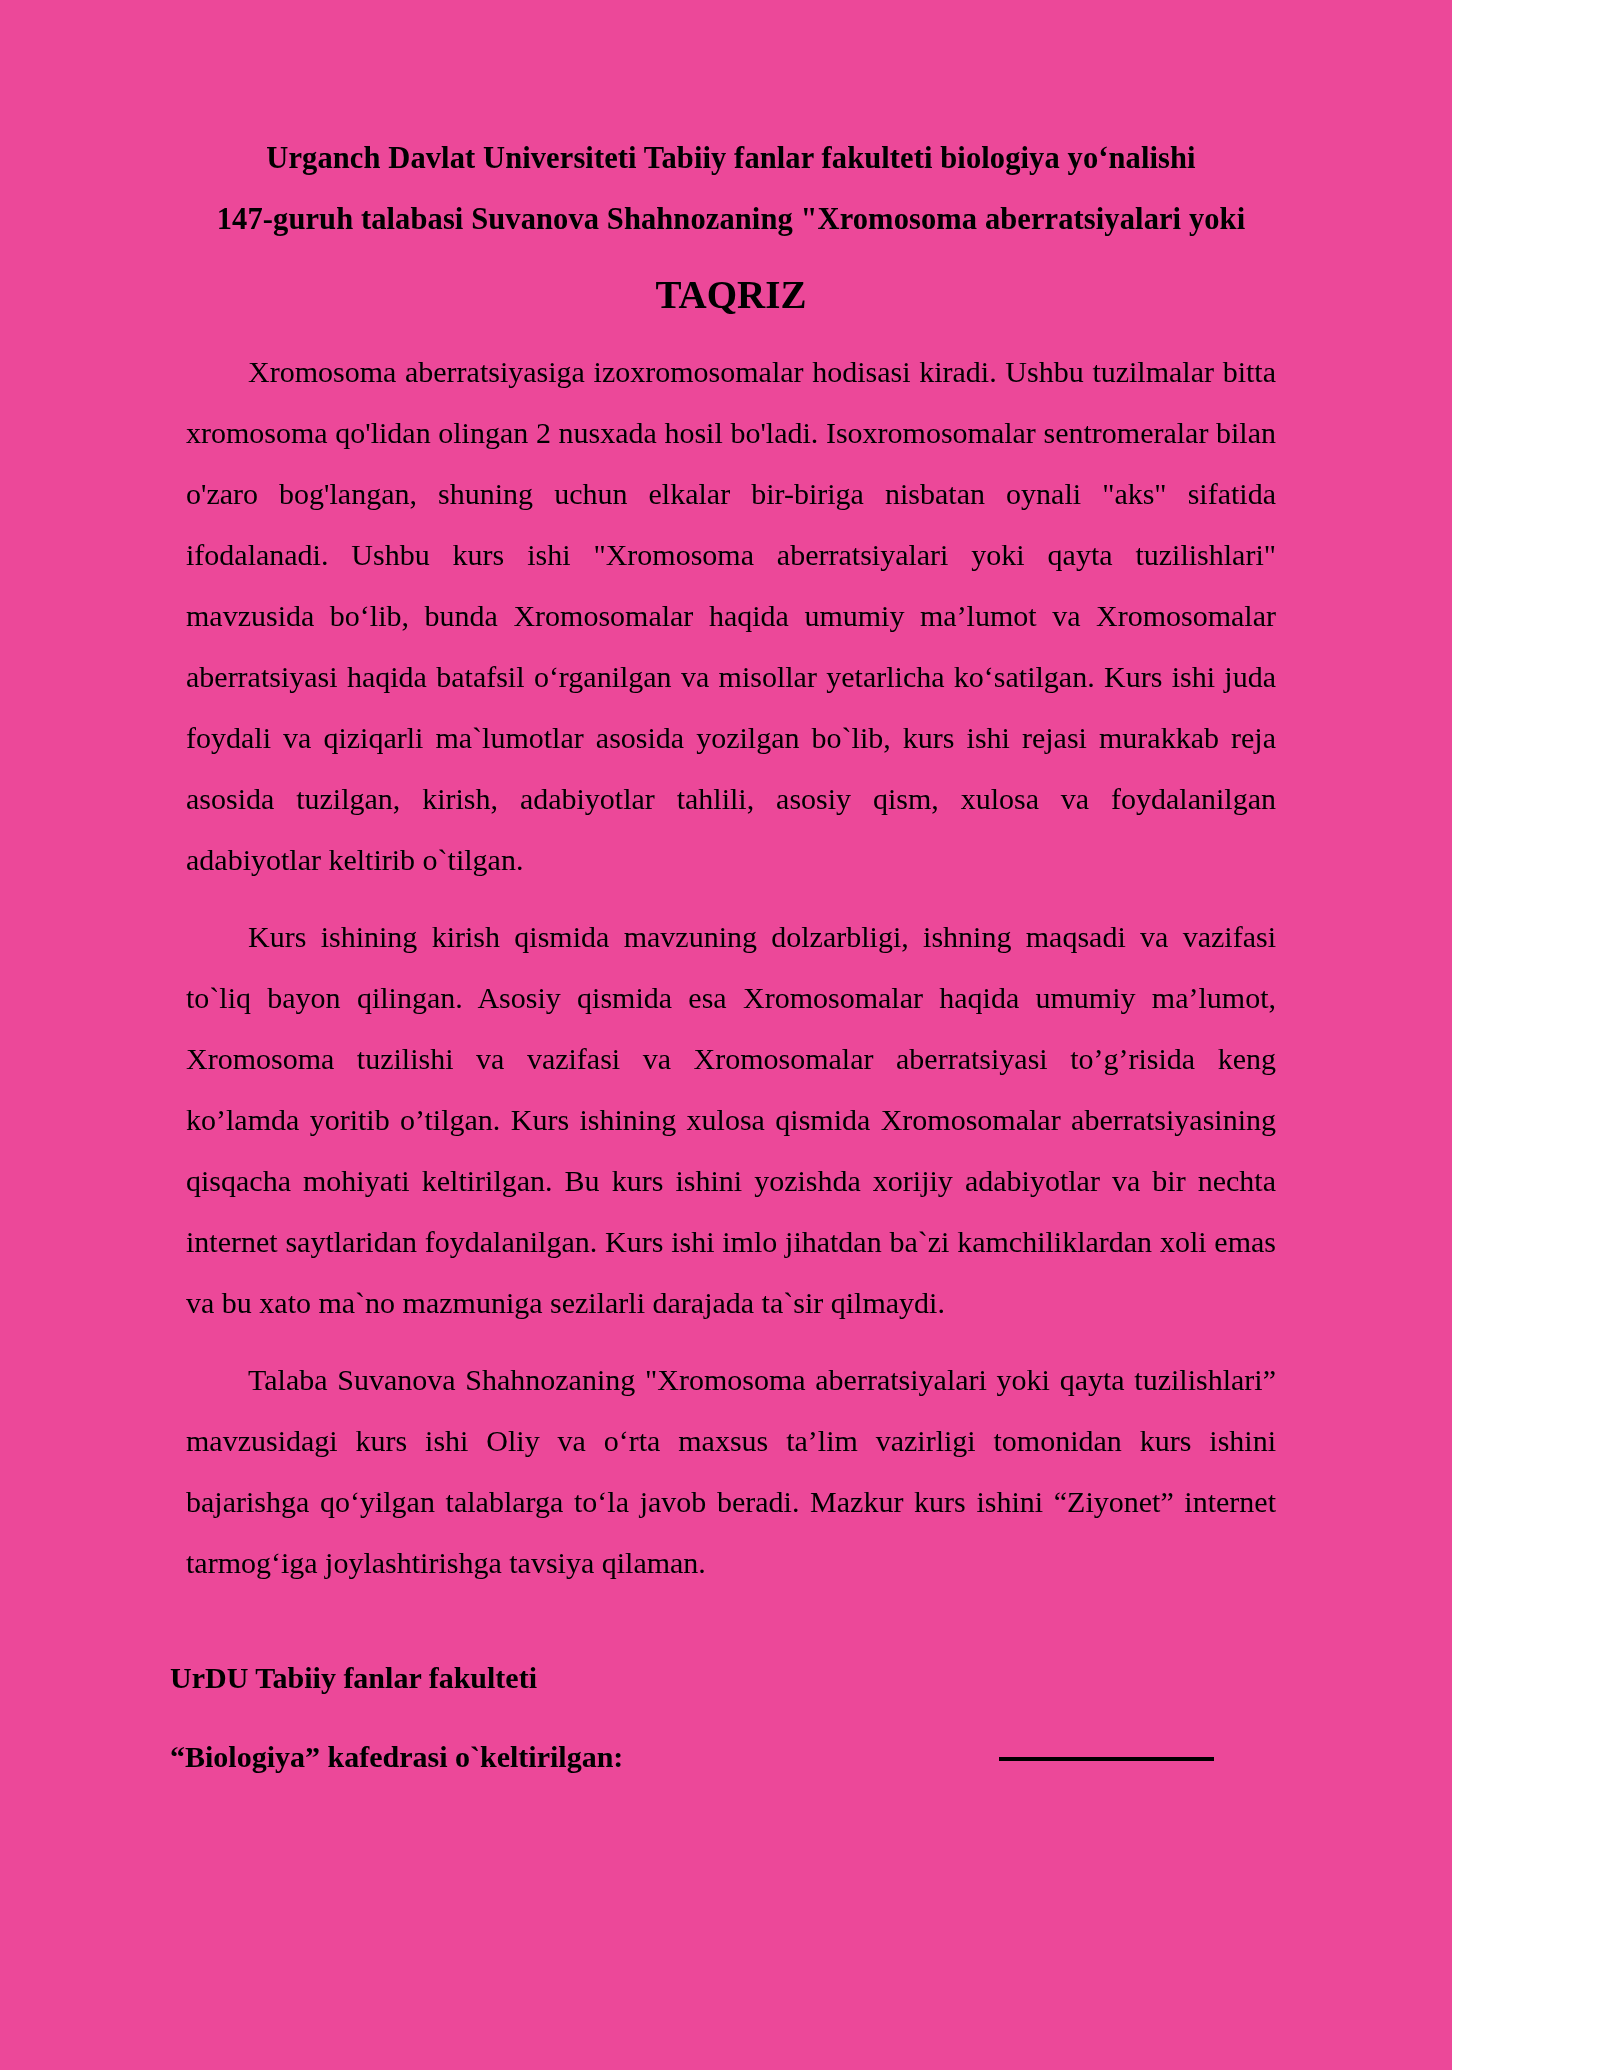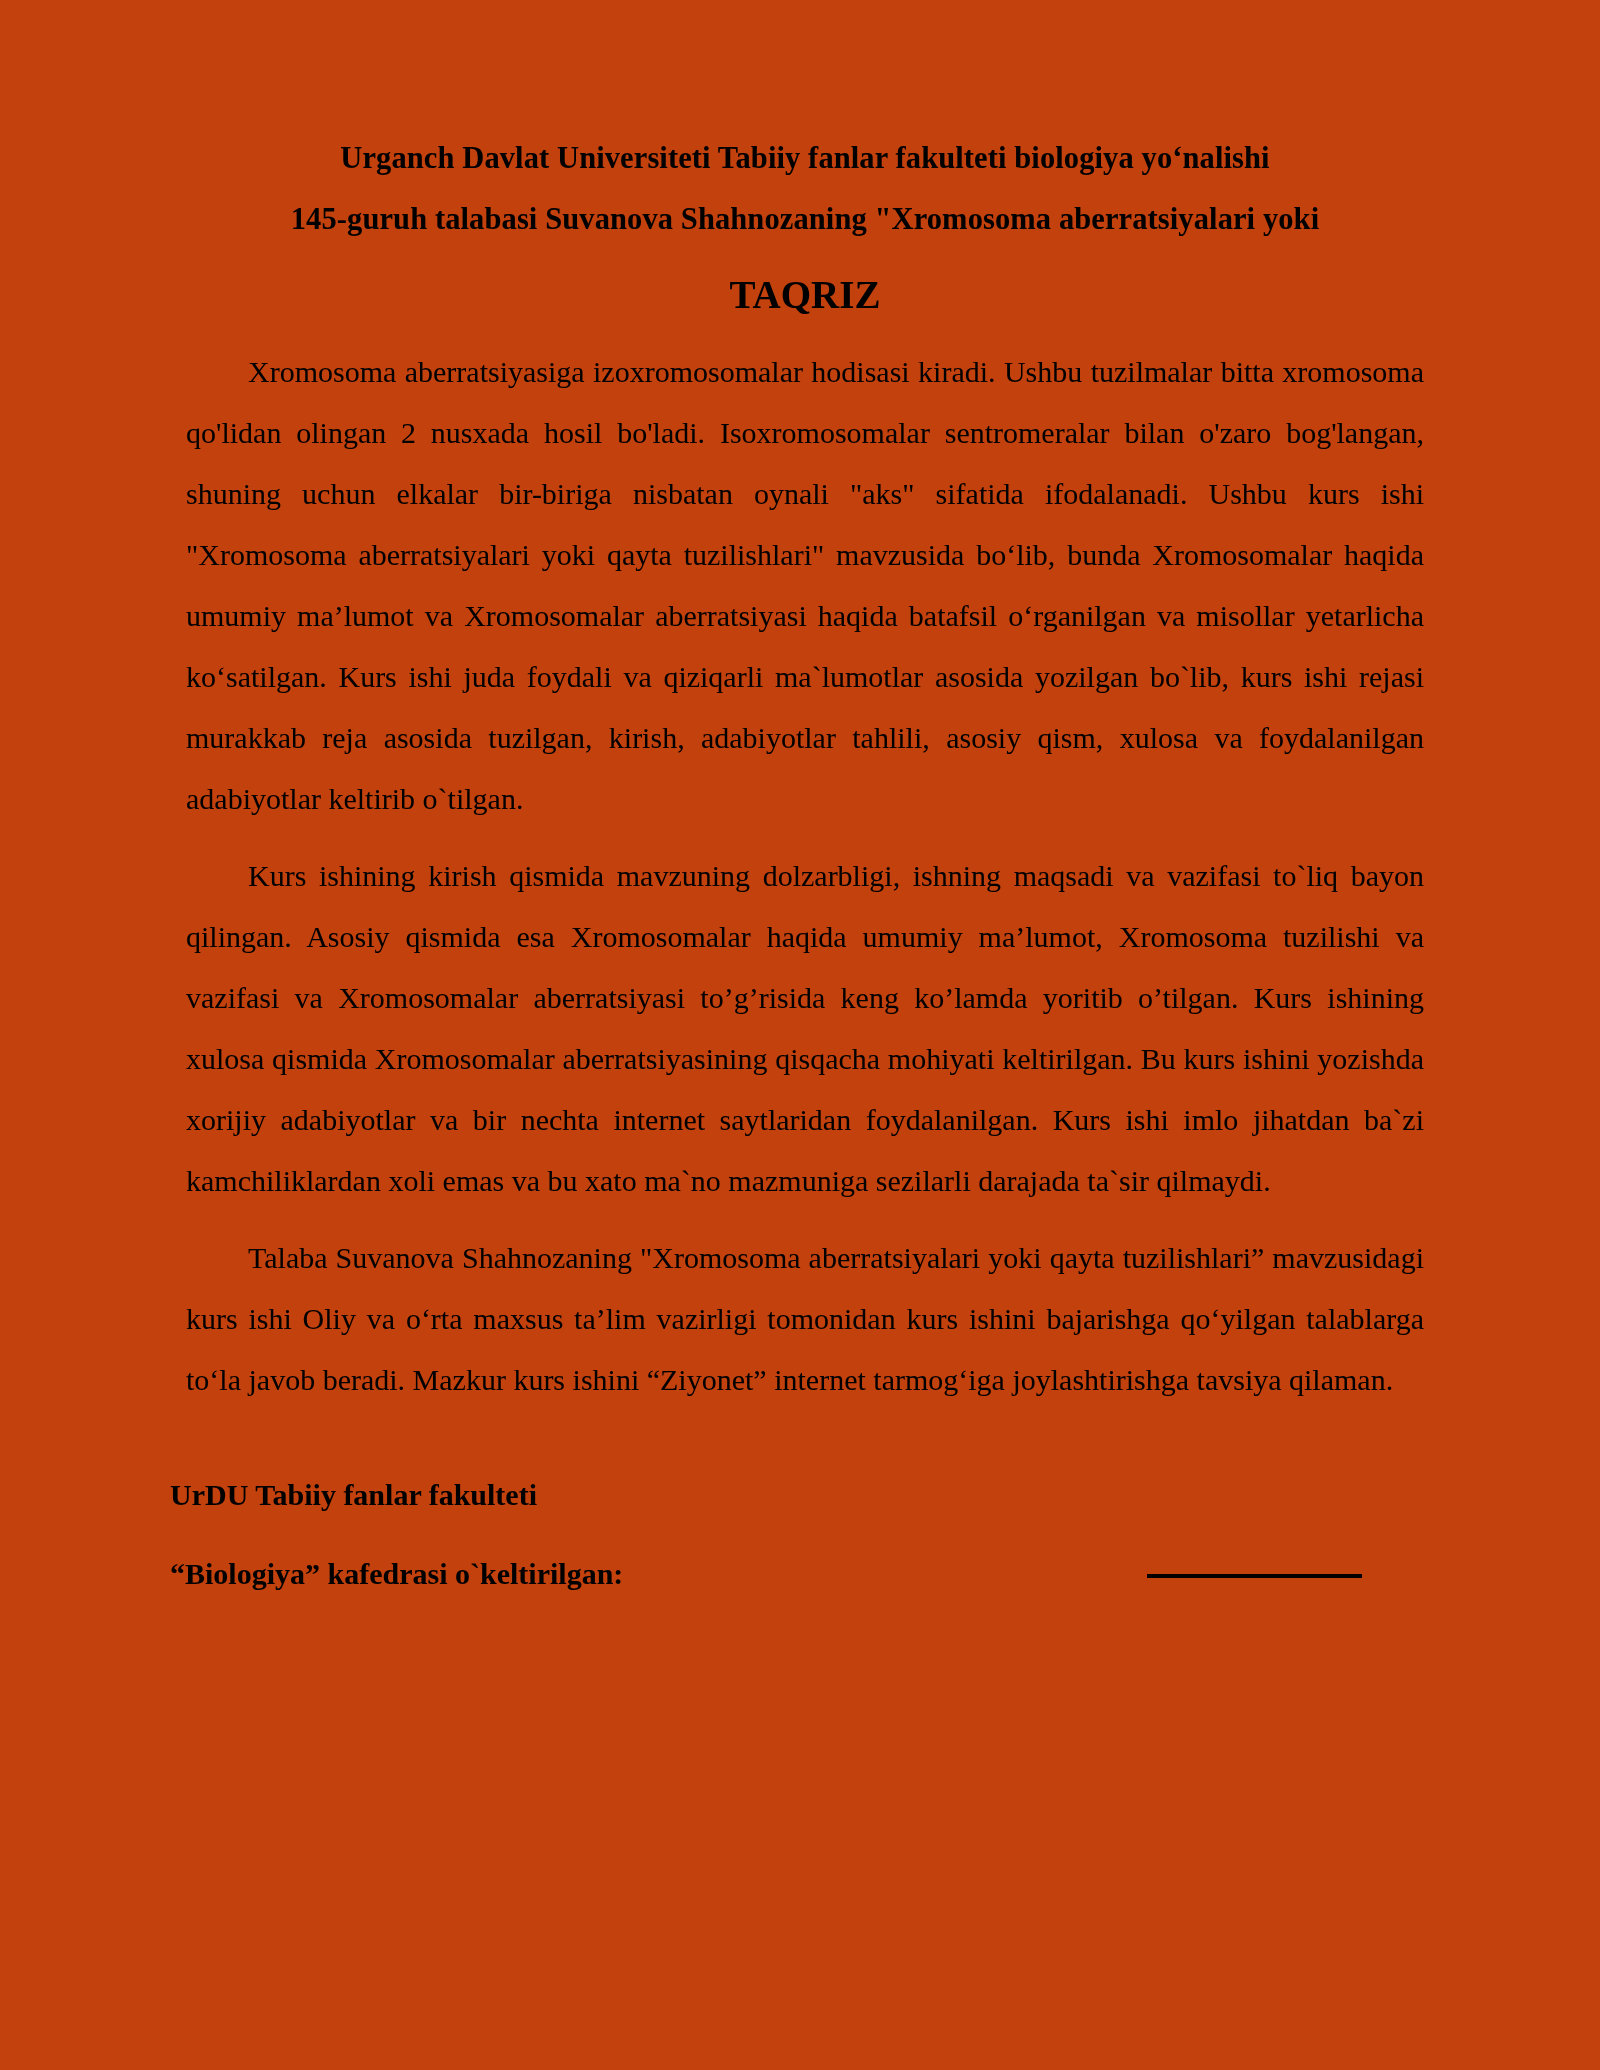--- a/index.html
+++ b/index.html
@@ -9,23 +9,23 @@
   }
   body {
     width: 1600px;
     height: 2070px;
     font-family: "Liberation Serif", "DejaVu Serif", serif;
     color: #000000;
     -webkit-font-smoothing: antialiased;
   }
   .page {
     position: relative;
-    width: 1600px;
+    width: 1452px;
     height: 2070px;
-    background: #c2410c;
+    background: #ec4899;
     box-sizing: border-box;
     padding: 128px 160px 0 170px;
   }
   .doc-heading {
     text-align: center;
     font-weight: bold;
     font-size: 30.5px;
     line-height: 61px;
     letter-spacing: 0.1px;
     margin: 0 0 6px 0;
@@ -84,21 +84,21 @@
   }
   .gap-1 { height: 18px; }
 </style>
 </head>
 <body>
 
 <div class="page">
 
   <div class="doc-heading">
     <span class="hl l1">Urganch Davlat Universiteti Tabiiy fanlar fakulteti biologiya yo‘nalishi</span>
-    <span class="hl l2">145-guruh talabasi Suvanova Shahnozaning "Xromosoma aberratsiyalari yoki</span>
+    <span class="hl l2">147-guruh talabasi Suvanova Shahnozaning "Xromosoma aberratsiyalari yoki</span>
   </div>
 
   <div class="section-title">TAQRIZ</div>
 
   <p class="body-par">Xromosoma aberratsiyasiga izoxromosomalar hodisasi kiradi. Ushbu tuzilmalar bitta xromosoma qo'lidan olingan 2 nusxada hosil bo'ladi. Isoxromosomalar sentromeralar bilan o'zaro bog'langan, shuning uchun elkalar bir-biriga nisbatan oynali "aks" sifatida ifodalanadi. Ushbu kurs ishi "Xromosoma aberratsiyalari yoki qayta tuzilishlari" mavzusida bo‘lib, bunda Xromosomalar haqida umumiy ma’lumot va Xromosomalar aberratsiyasi haqida batafsil o‘rganilgan va misollar yetarlicha ko‘satilgan. Kurs ishi juda foydali va qiziqarli ma`lumotlar asosida yozilgan bo`lib, kurs ishi rejasi murakkab reja asosida tuzilgan, kirish, adabiyotlar tahlili, asosiy qism, xulosa va foydalanilgan adabiyotlar keltirib o`tilgan.</p>
   <p class="body-par">Kurs ishining kirish qismida mavzuning dolzarbligi, ishning maqsadi va vazifasi to`liq bayon qilingan. Asosiy qismida esa Xromosomalar haqida umumiy ma’lumot, Xromosoma tuzilishi va vazifasi va Xromosomalar aberratsiyasi to’g’risida keng ko’lamda yoritib o’tilgan. Kurs ishining xulosa qismida Xromosomalar aberratsiyasining qisqacha mohiyati keltirilgan. Bu kurs ishini yozishda xorijiy adabiyotlar va bir nechta internet saytlaridan foydalanilgan. Kurs  ishi imlo jihatdan ba`zi kamchiliklardan xoli emas va bu xato ma`no mazmuniga sezilarli darajada ta`sir qilmaydi.</p>
   <p class="body-par">Talaba Suvanova Shahnozaning "Xromosoma aberratsiyalari yoki qayta tuzilishlari”  mavzusidagi kurs ishi Oliy va o‘rta maxsus ta’lim vazirligi tomonidan kurs ishini bajarishga qo‘yilgan talablarga to‘la javob beradi. Mazkur kurs ishini “Ziyonet”  internet tarmog‘iga joylashtirishga tavsiya qilaman.</p>
 
   <div class="signature-block">
     <div class="sig-line-row">

